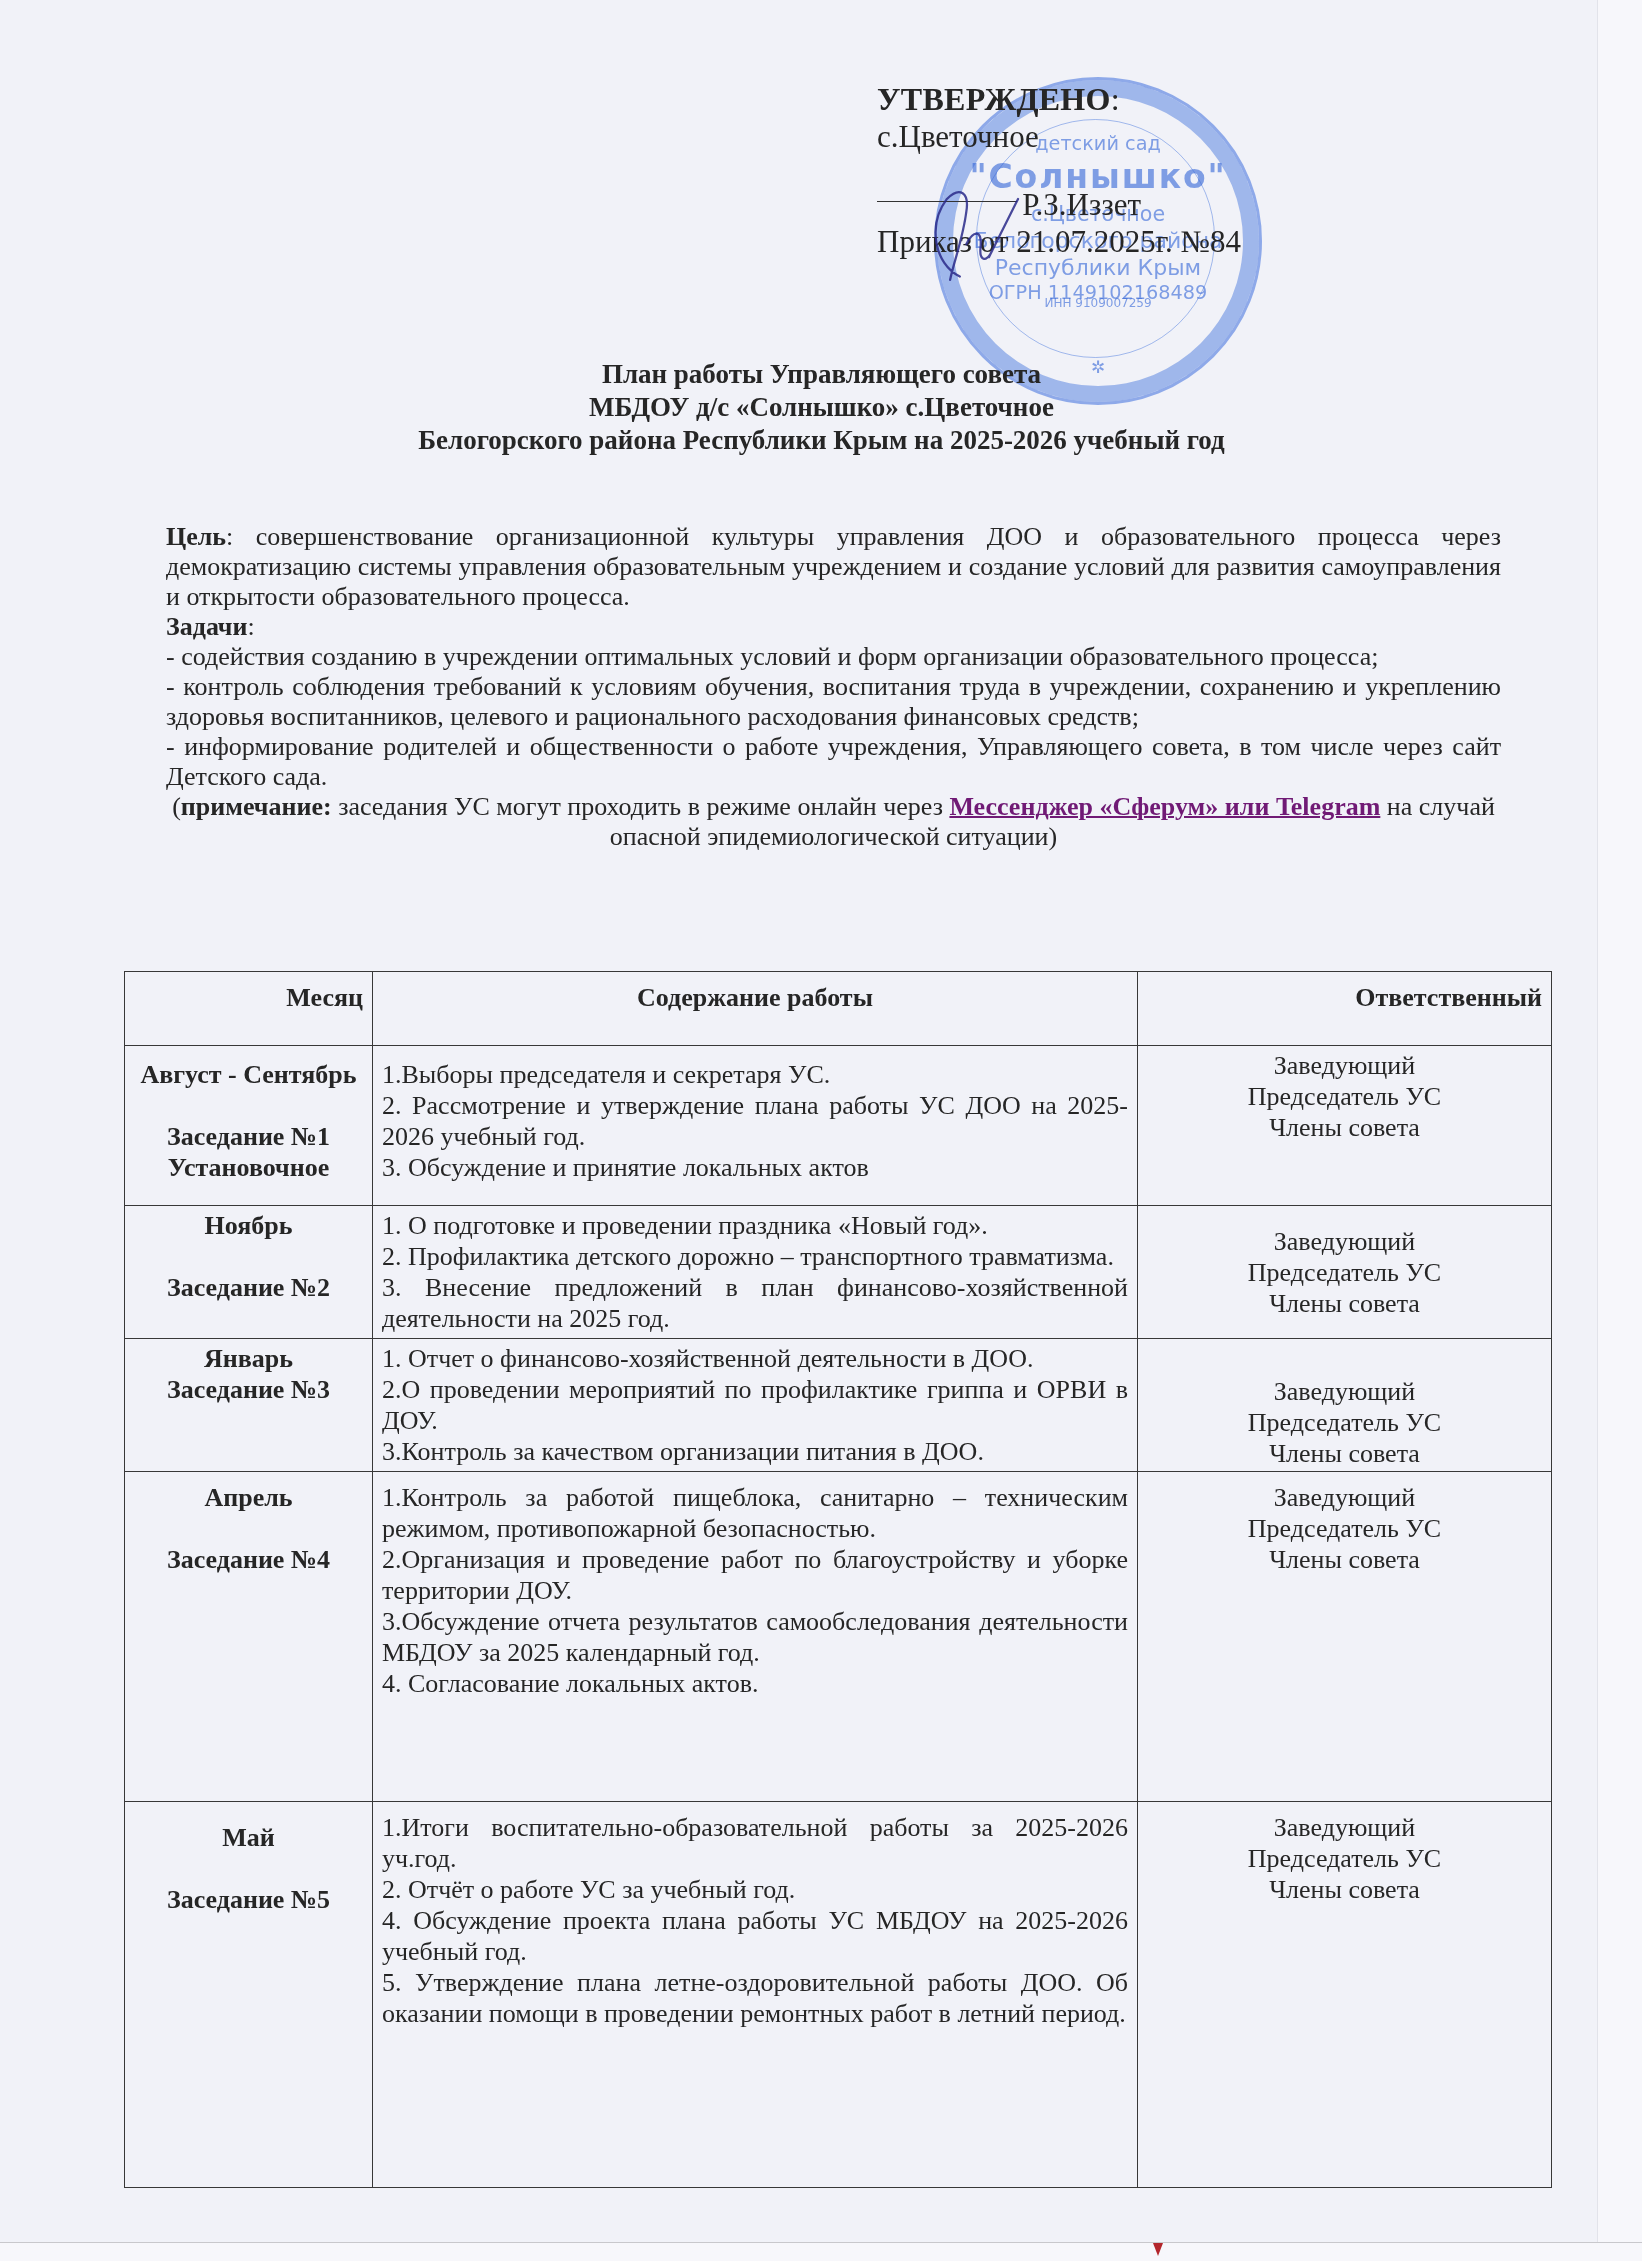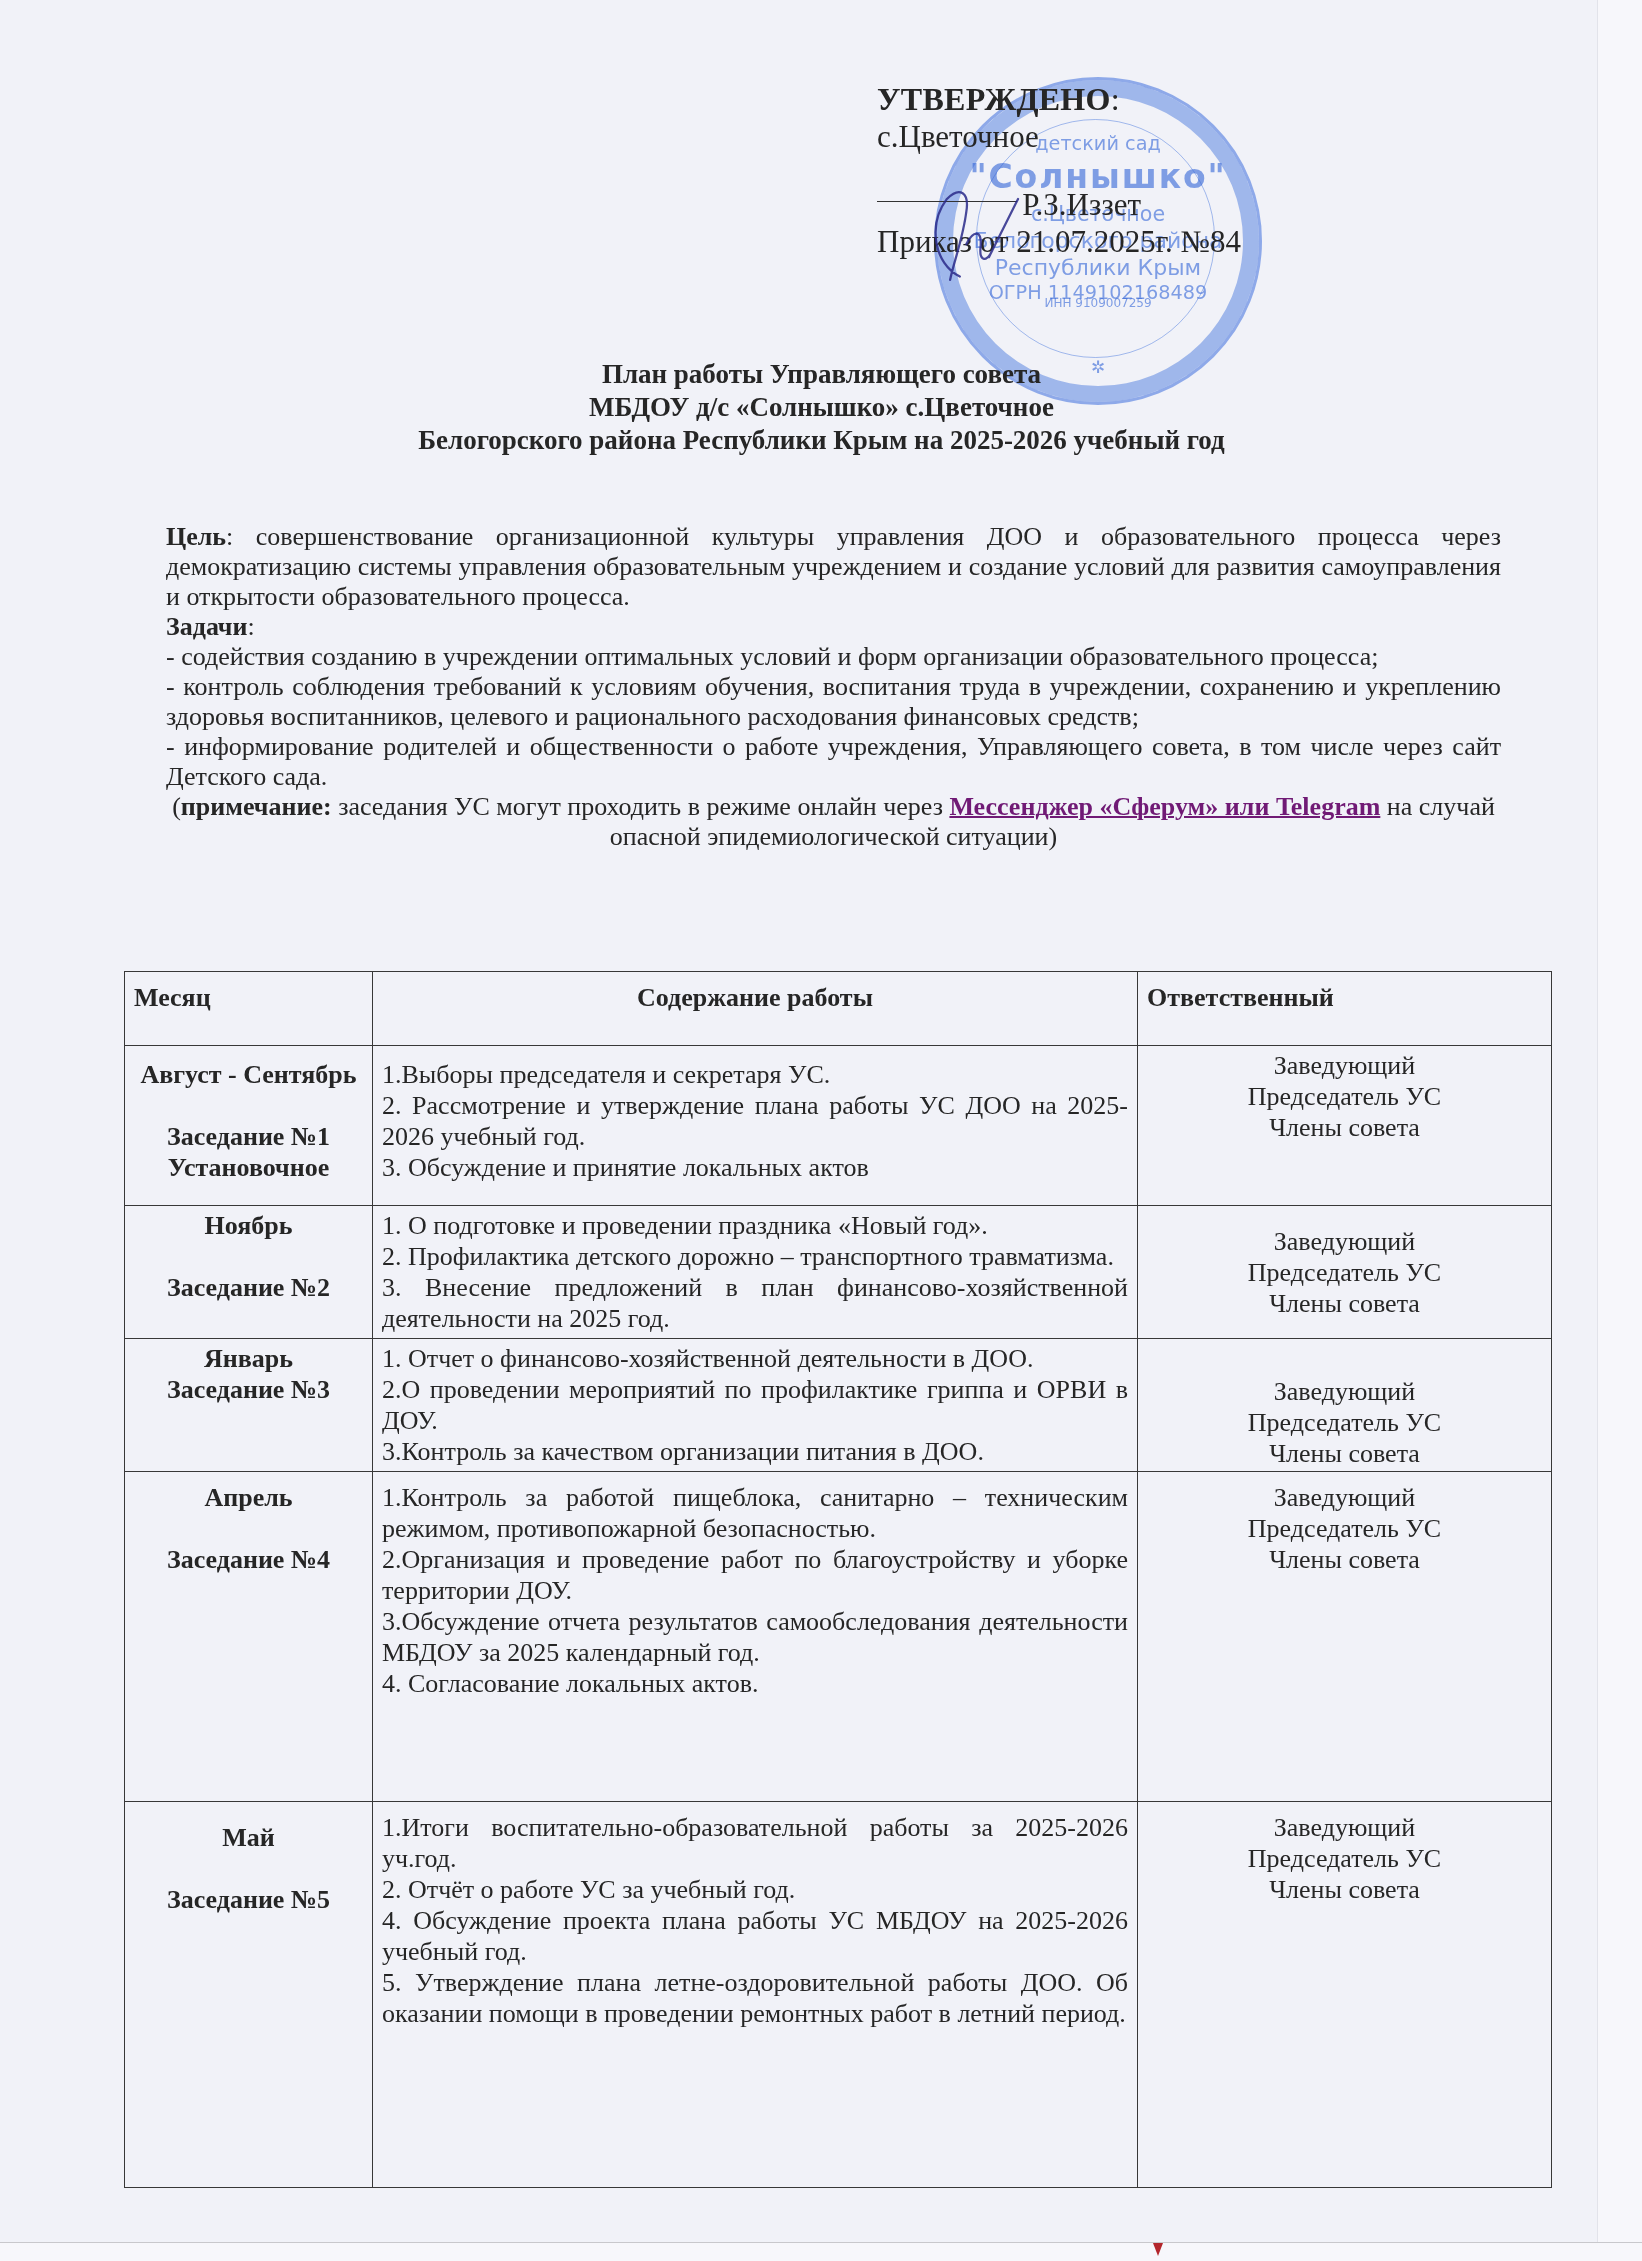--- a/index.html
+++ b/index.html
@@ -79,21 +79,21 @@
 
   
   .plan-table {
     position: absolute; left: 124px; top: 971px; width: 1428px;
     border-collapse: collapse; table-layout: fixed;
     font-size: 26px; line-height: 31px;
   }
   .plan-table td, .plan-table th {
     border: 1.3px solid #383838; vertical-align: top; padding: 3.9px 9px;
   }
-  .plan-table th { font-weight: bold; height: 59px; text-align: left; padding-top: 10.3px; }
+  .plan-table th { font-weight: bold; height: 59px; text-align: right; padding-top: 10.3px; }
   .col-month { width: 229px; text-align: center; font-weight: bold; }
   .col-content { width: 746px; text-align: justify; }
   .col-resp { text-align: center; padding-top: 13px; }
   .col-month .m-line { display: block; }
   .col-month .gap { display: block; height: 31px; }
   .col-content .item { display: block; }
   .col-resp .r-line { display: block; }
 </style>
 </head>
 <body>

